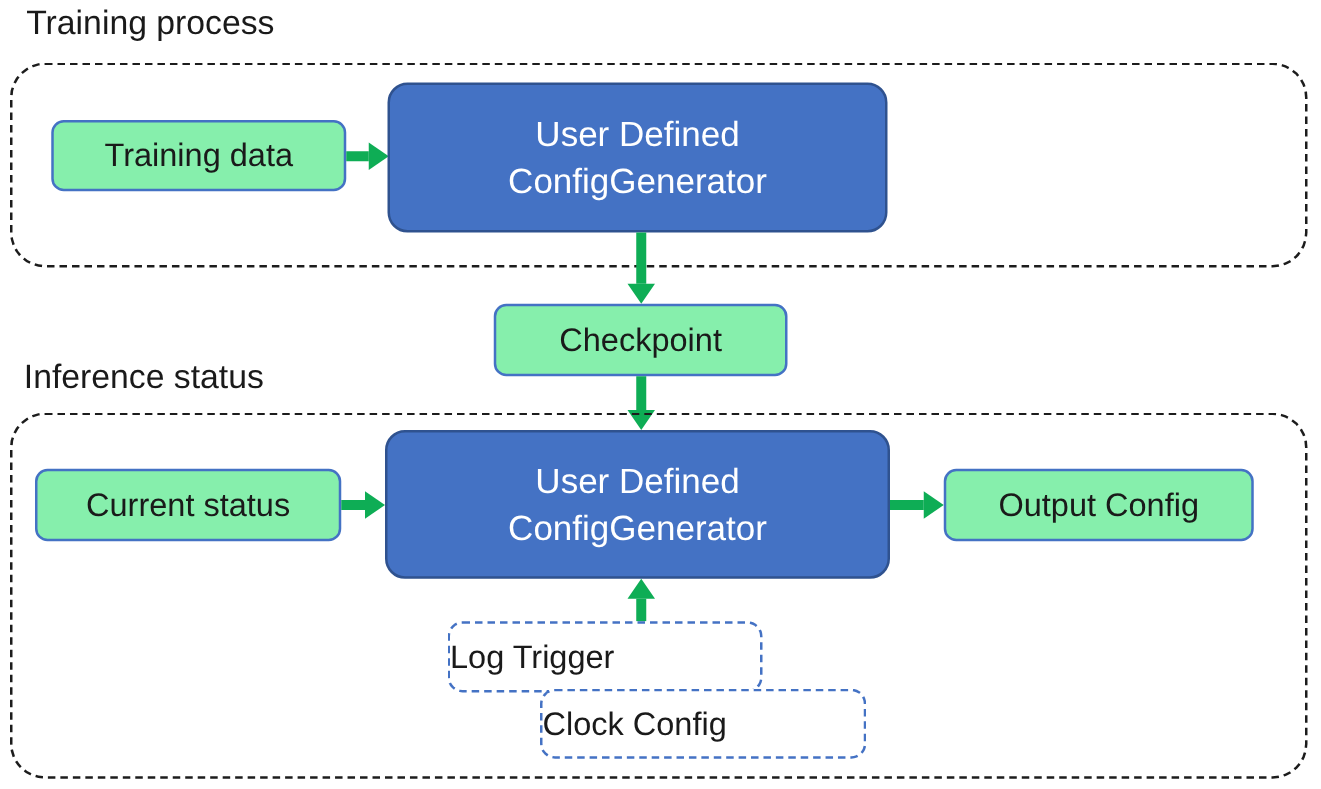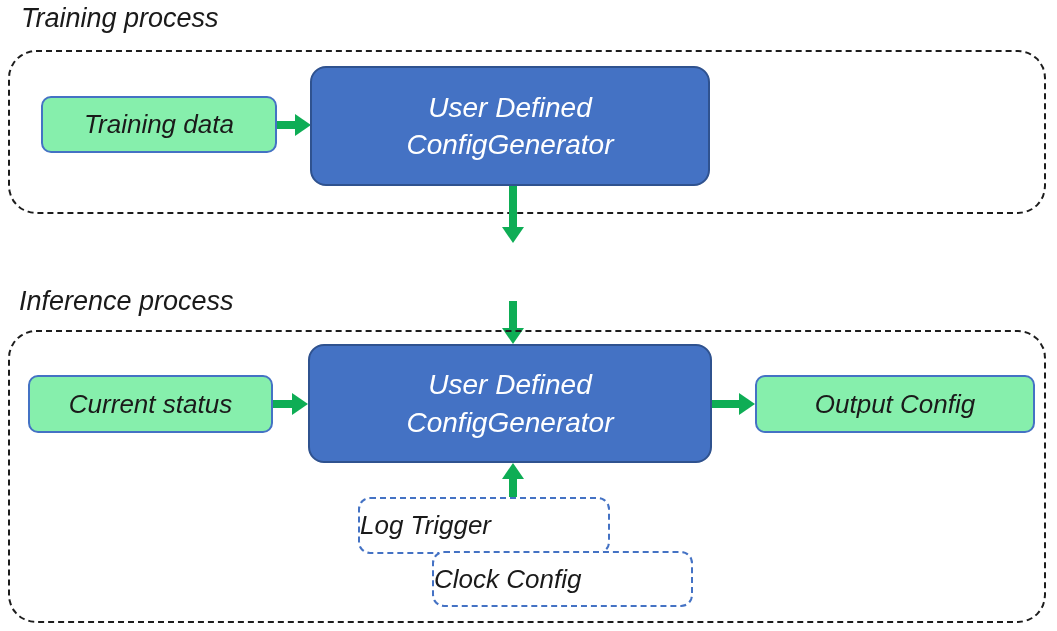--- a/index.html
+++ b/index.html
@@ -2,21 +2,21 @@
 <html style="--accent-blue: #4472C4; --accent-blue-dark: #2F528F; --arrow-green: #0EAD55; --text-black: #1a1a1a; --box-text-white: #ffffff;"><head>
 <meta charset="utf-8">
 <style>
   :root {
     --accent-blue: #4472C4;
     --accent-blue-dark: #2F528F;
     --arrow-green: #0EAD55;
     --text-black: #1a1a1a;
     --box-text-white: #ffffff;
   }
-  * { margin: 0; padding: 0; box-sizing: border-box; font-style: italic; }
+  * { margin: 0; padding: 0; box-sizing: border-box; }
   html, body { background: #ffffff; }
   body { font-family: "Liberation Sans", "DejaVu Sans", sans-serif; }
   .canvas {
     position: relative;
     width: 1057px;
     height: 631px;
     background: #ffffff;
     overflow: hidden;
   }
   .section-label {
@@ -45,21 +45,21 @@
     display: flex;
     align-items: center;
     justify-content: center;
     font-size: 26px;
     color: var(--text-black);
     white-space: nowrap;
   }
   .box-training-data { left: 41px;  top: 96px;  width: 236px; height: 57px; }
   .box-checkpoint    { left: 395px; top: 243px; width: 235px; height: 58px; }
   .box-current-status{ left: 28px;  top: 375px; width: 245px; height: 58px; justify-content: center; }
-  .box-output-config { left: 755px; top: 375px; width: 280px; height: 58px; }
+  .box-output-config { left: 755px; top: 375px; width: 248px; height: 58px; }
 
   .blue-box {
     position: absolute;
     background: var(--accent-blue);
     border: 2px solid var(--accent-blue-dark);
     border-radius: 16px;
     display: flex;
     flex-direction: column;
     align-items: center;
     justify-content: center;
@@ -137,27 +137,30 @@
   <div class="blue-box box-generator-training">
     <span>User Defined</span>
     <span>ConfigGenerator</span>
   </div>
 
   <div class="arrow v arrow-to-checkpoint">
     <div class="shaft-v"></div>
     <div class="head-down"></div>
   </div>
 
+  <div class="white-box box-checkpoint">
+    <span>Checkpoint</span>
+  </div>
 
   <div class="arrow v arrow-from-checkpoint">
     <div class="shaft-v"></div>
     <div class="head-down"></div>
   </div>
 
-  <div class="section-label label-inference">Inference process</div>
+  <div class="section-label label-inference">Inference status</div>
 
   <div class="dashed-container container-inference"></div>
 
   <div class="white-box box-current-status">
     <span>Current status</span>
   </div>
 
   <div class="arrow h arrow-inference-in">
     <div class="shaft-h"></div>
     <div class="head-right"></div>

